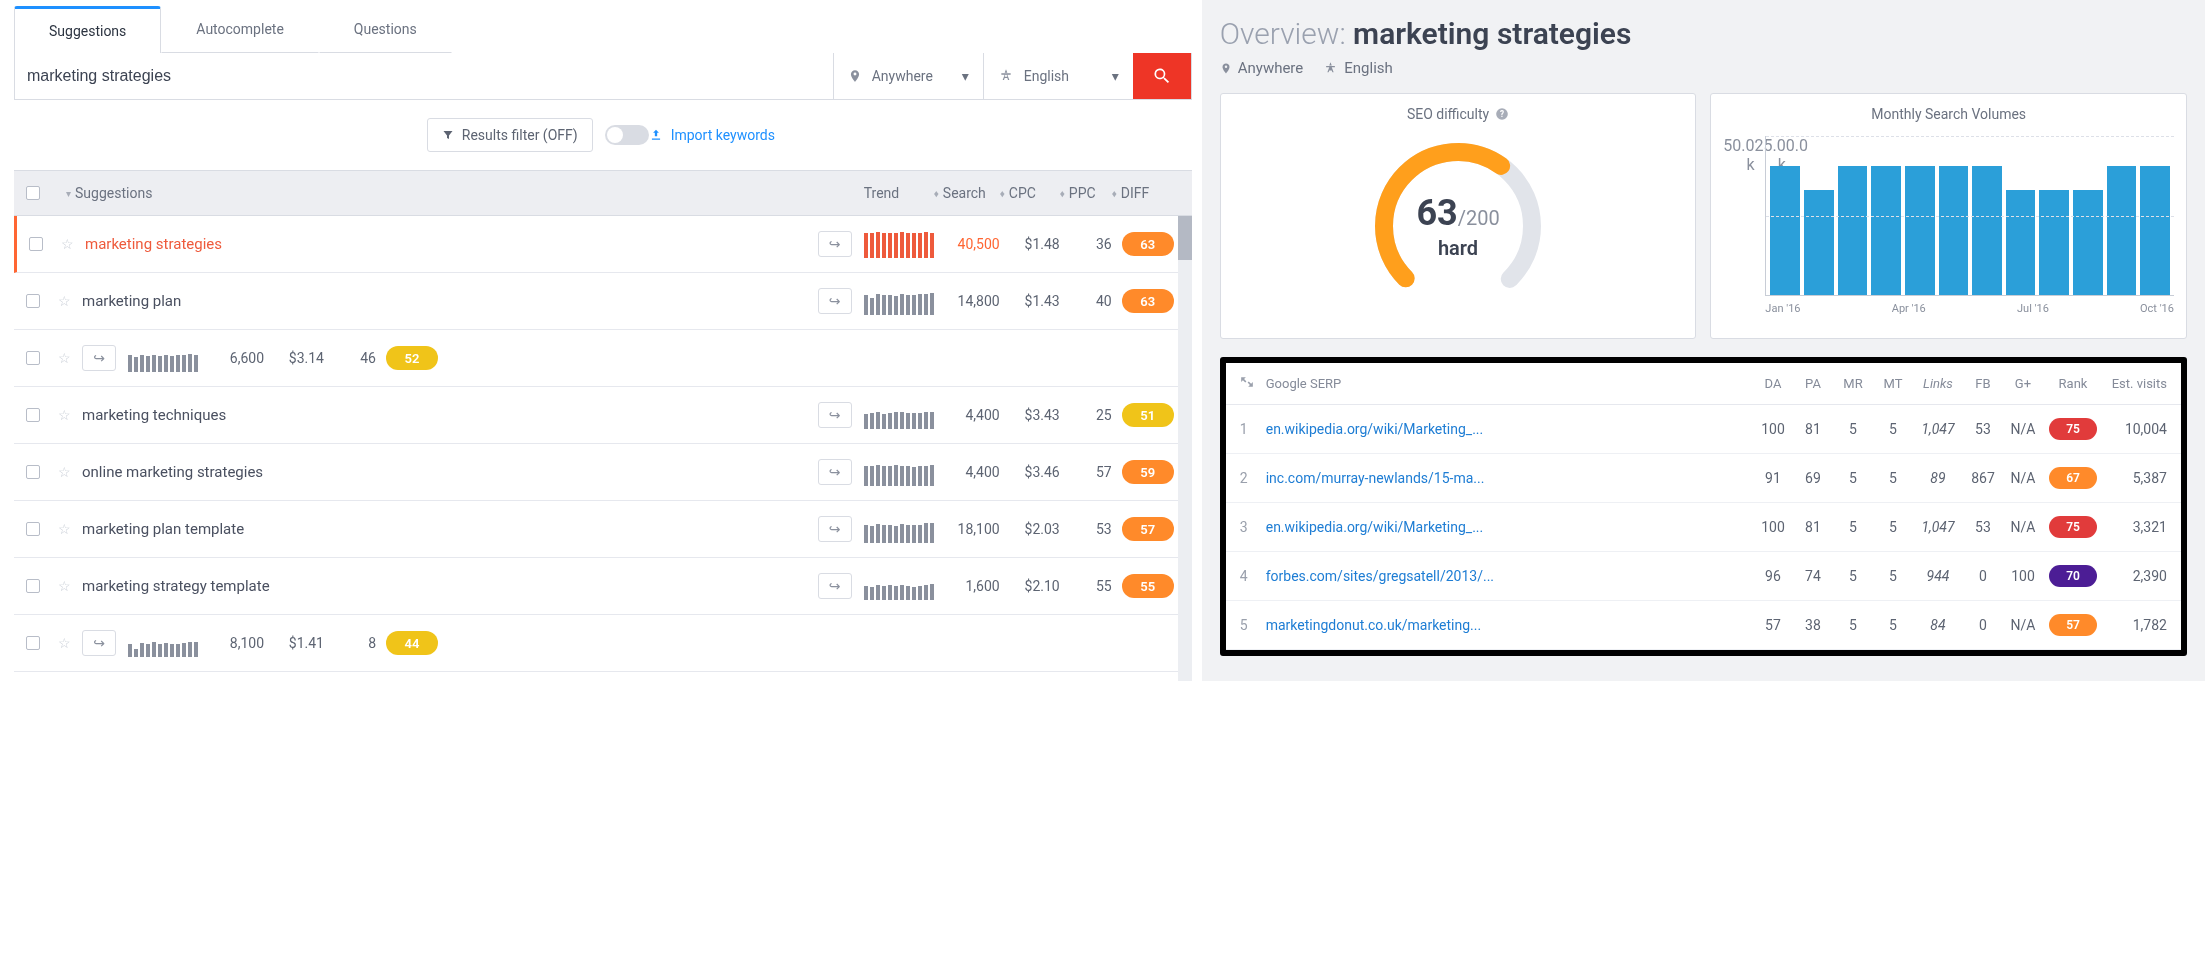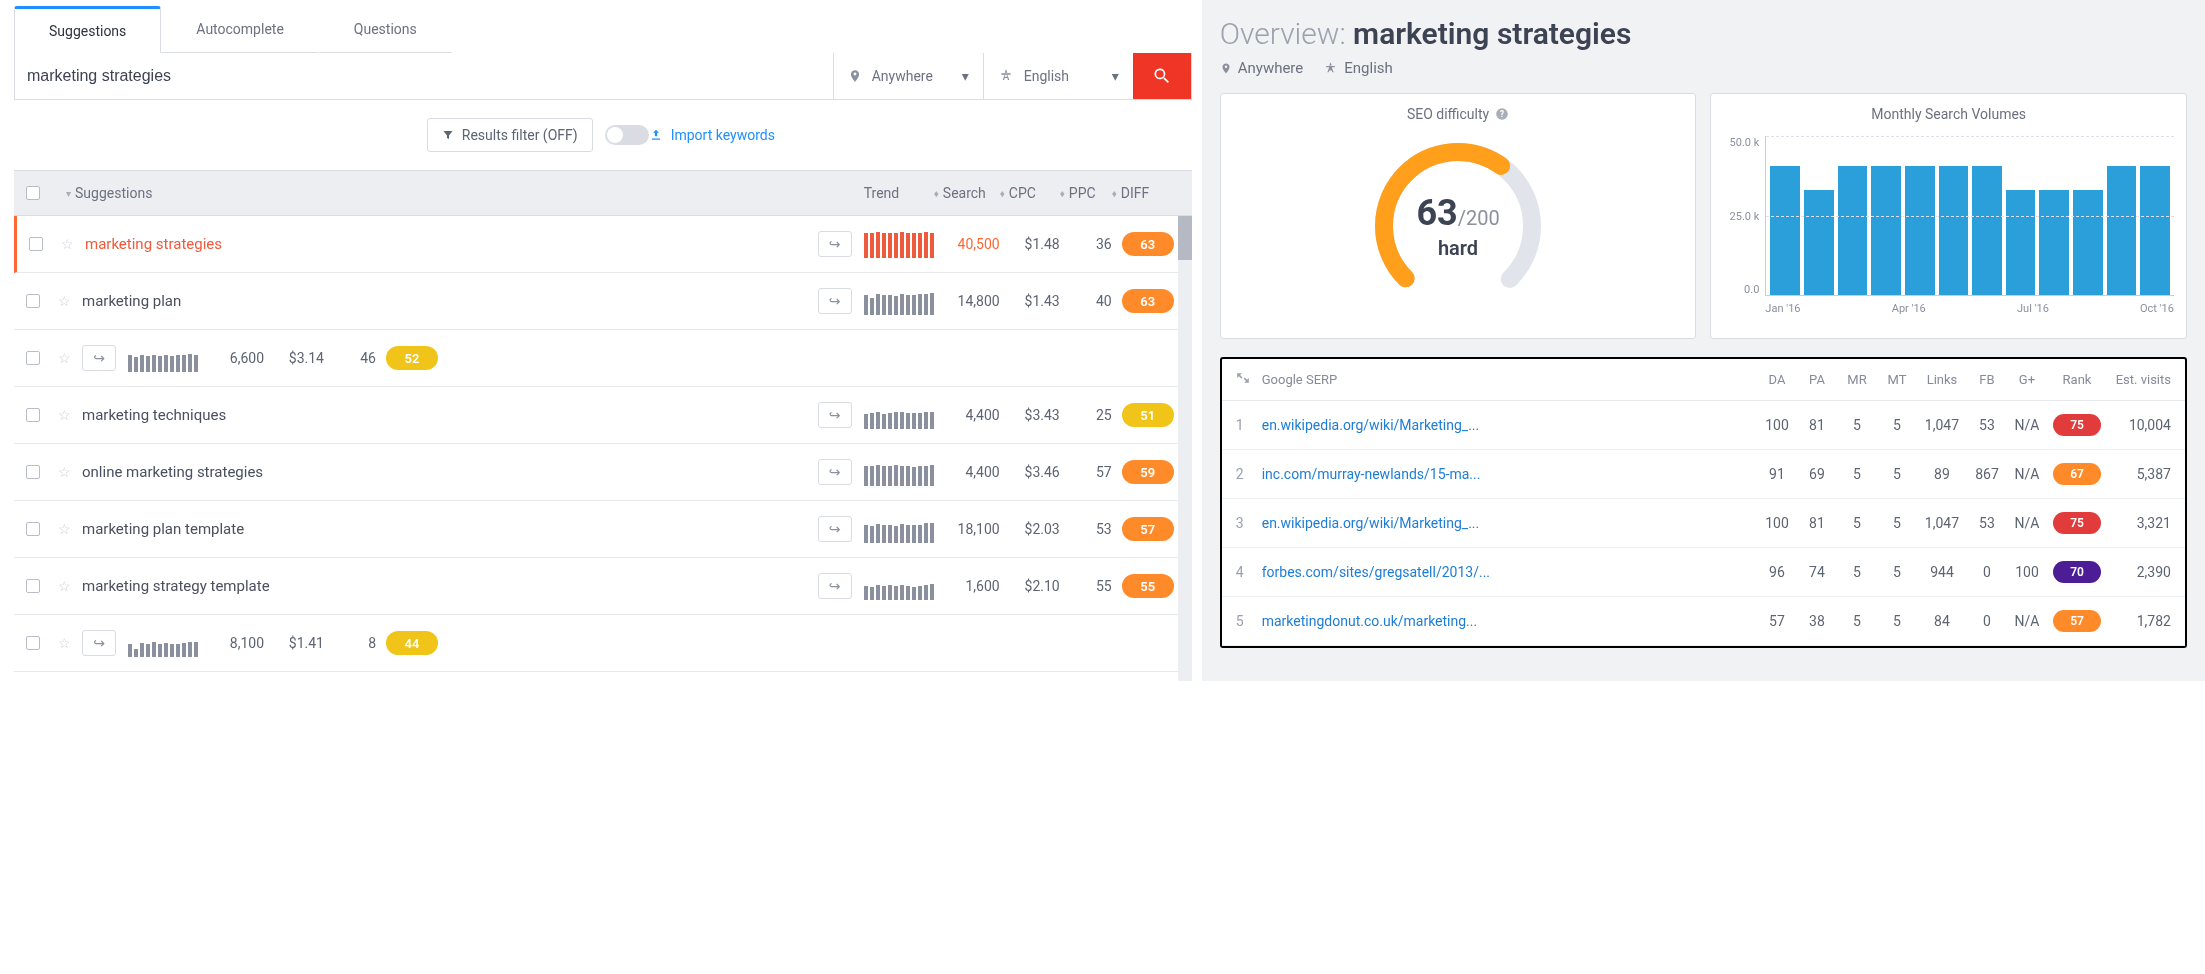--- a/index.html
+++ b/index.html
@@ -78,33 +78,33 @@
 .gauge-wrap { display: flex; flex-direction: column; align-items: center; }
 .gauge { width: 180px; height: 180px; position: relative; }
 .gauge svg { transform: rotate(-225deg); }
 .gauge-text { position: absolute; top: 50%; left: 50%; transform: translate(-50%, -50%); text-align: center; }
 .gauge-score { font-size: 36px; font-weight: 700; color: #3c4352; }
 .gauge-score .max { font-size: 20px; font-weight: 400; color: #8a909d; }
 .gauge-label { font-size: 20px; font-weight: 600; color: #3c4352; margin-top: 2px; }
 
 
 .chart { position: relative; height: 190px; padding-left: 42px; }
-.y-axis { position: absolute; left: 0; top: 0; height: 160px; display: flex; flex-direction: column; justify-content: space-between; font-size: 11px; color: #8a909d; text-align: right; width: 36px; }
+.y-axis { position: absolute; left: 0; top: 0; height: 160px; display: flex; flex-direction: row; justify-content: space-between; font-size: 16px; color: #8a909d; text-align: right; width: 36px; }
 .plot { height: 160px; border-left: 1px solid #c8cdd6; border-bottom: 1px solid #c8cdd6; display: flex; align-items: flex-end; gap: 4px; padding: 0 4px; position: relative; }
 .grid-line { position: absolute; left: 0; right: 0; border-top: 1px dashed #dde0e8; }
 .cbar { flex: 1; background: #2b9fd9; }
 .x-axis { display: flex; justify-content: space-between; font-size: 11px; color: #8a909d; padding-top: 6px; }
 
 
-.serp { background: #fff; border: 2px solid #000000; border-radius: 3px; }
+.serp { background: #fff; border: 6px solid #000000; border-radius: 3px; }
 .serp-head { display: flex; align-items: center; padding: 12px 14px; color: #858b99; border-bottom: 1px solid #e6e8ee; font-size: 13px; }
 .sc-num { width: 26px; }
 .sc-url { flex: 1; }
 .sc { width: 40px; text-align: center; }
-.sc-links { width: 50px; text-align: center; }
+.sc-links { width: 50px; text-align: center; font-style: italic; }
 .sc-rank { width: 60px; text-align: center; }
 .sc-visits { width: 64px; text-align: right; }
 .serp-row { display: flex; align-items: center; padding: 13px 14px; border-bottom: 1px solid #eef0f4; font-size: 14px; }
 .serp-row .sc-num { color: #9aa0ac; }
 .serp-row .sc-url { color: #1e7dd4; white-space: nowrap; overflow: hidden; text-overflow: ellipsis; padding-right: 10px; }
 .serp-row .sc, .serp-row .sc-links, .serp-row .sc-visits { color: #5d6472; }
 .rank-pill { display: inline-flex; width: 48px; height: 22px; border-radius: 11px; color: #fff; align-items: center; justify-content: center; font-weight: 600; font-size: 12px; }
 .expand-icon { color: #9aa0ac; }
 </style>
 </head>

